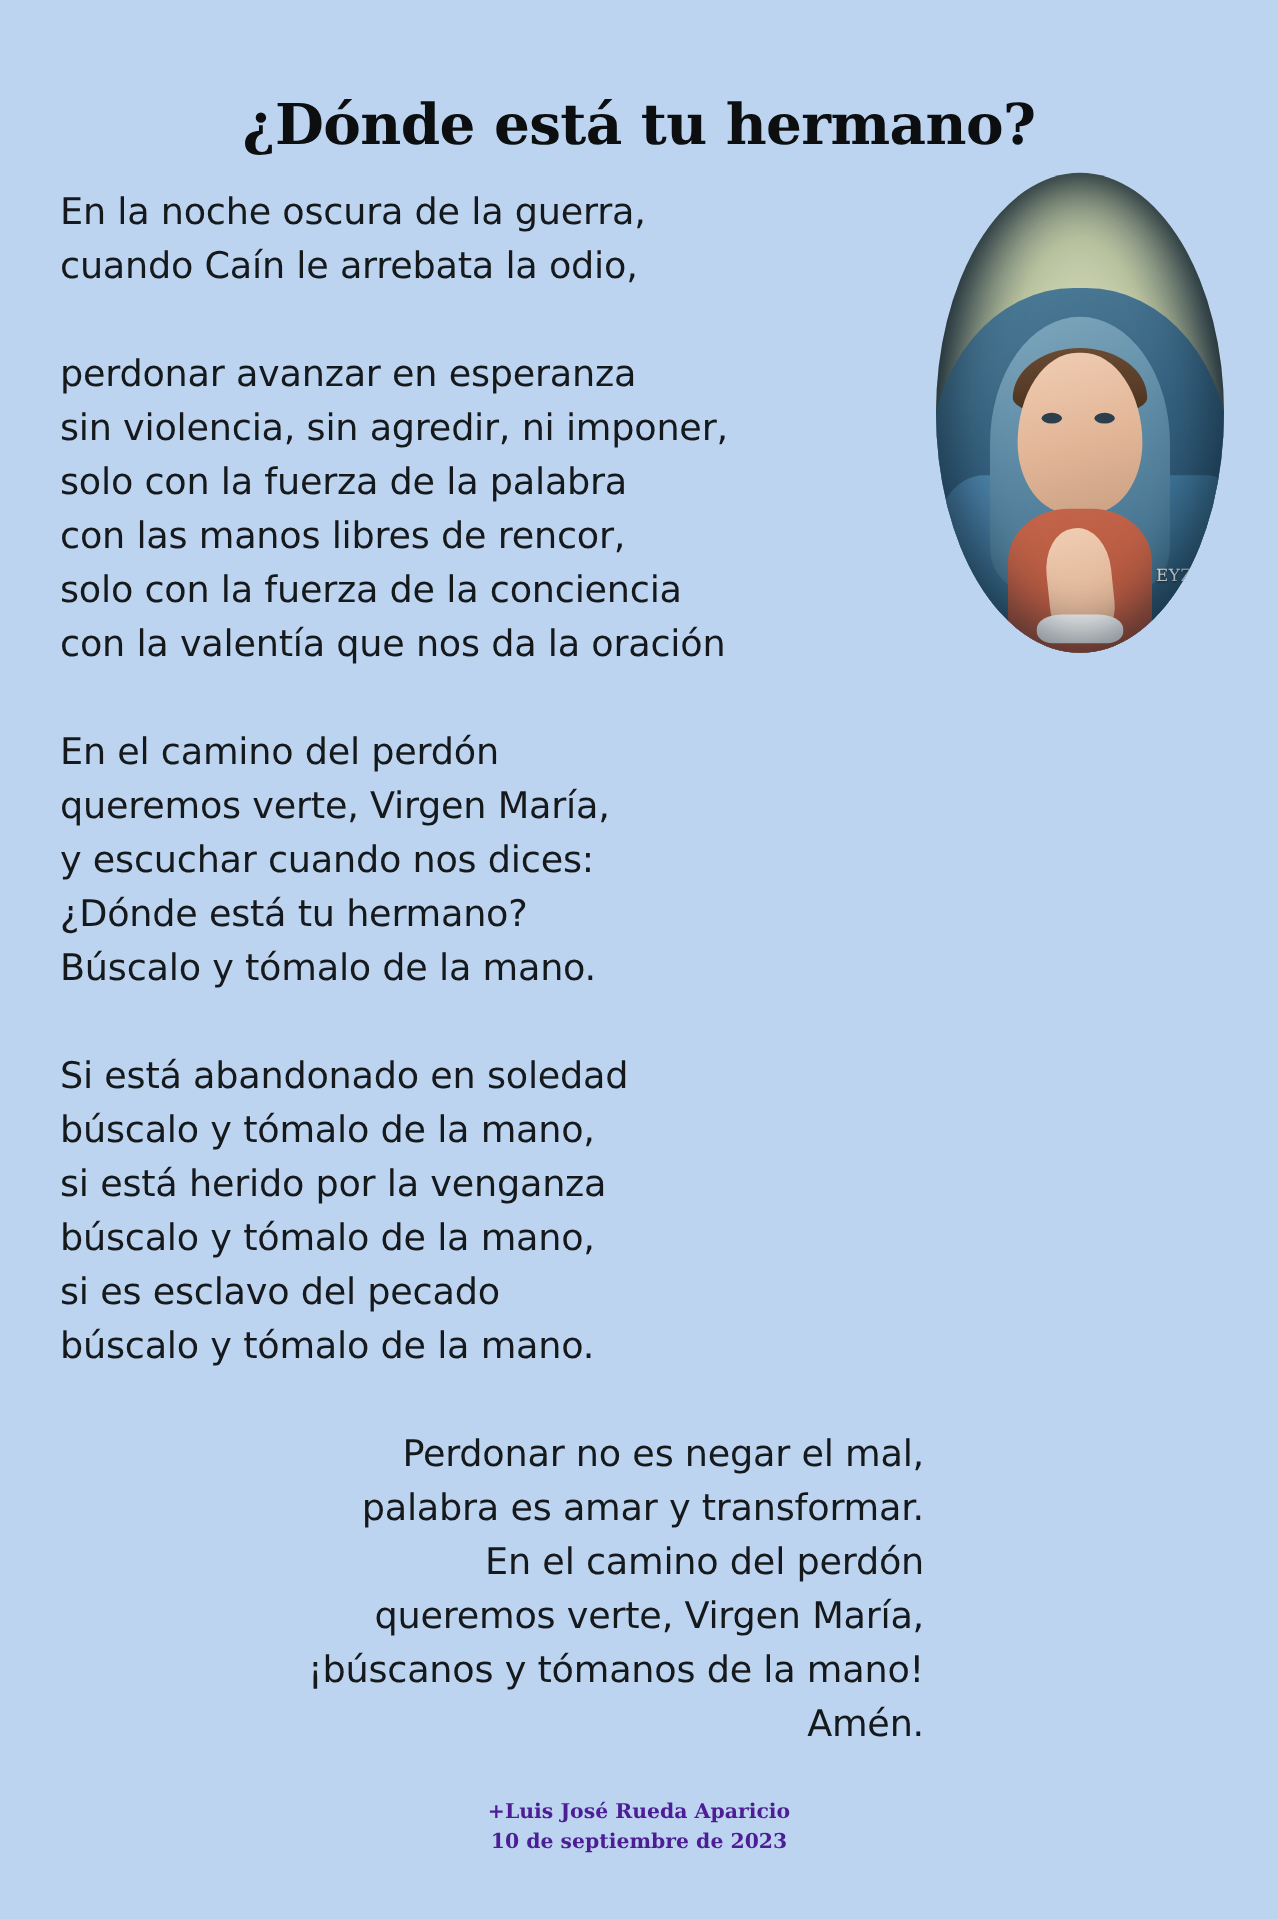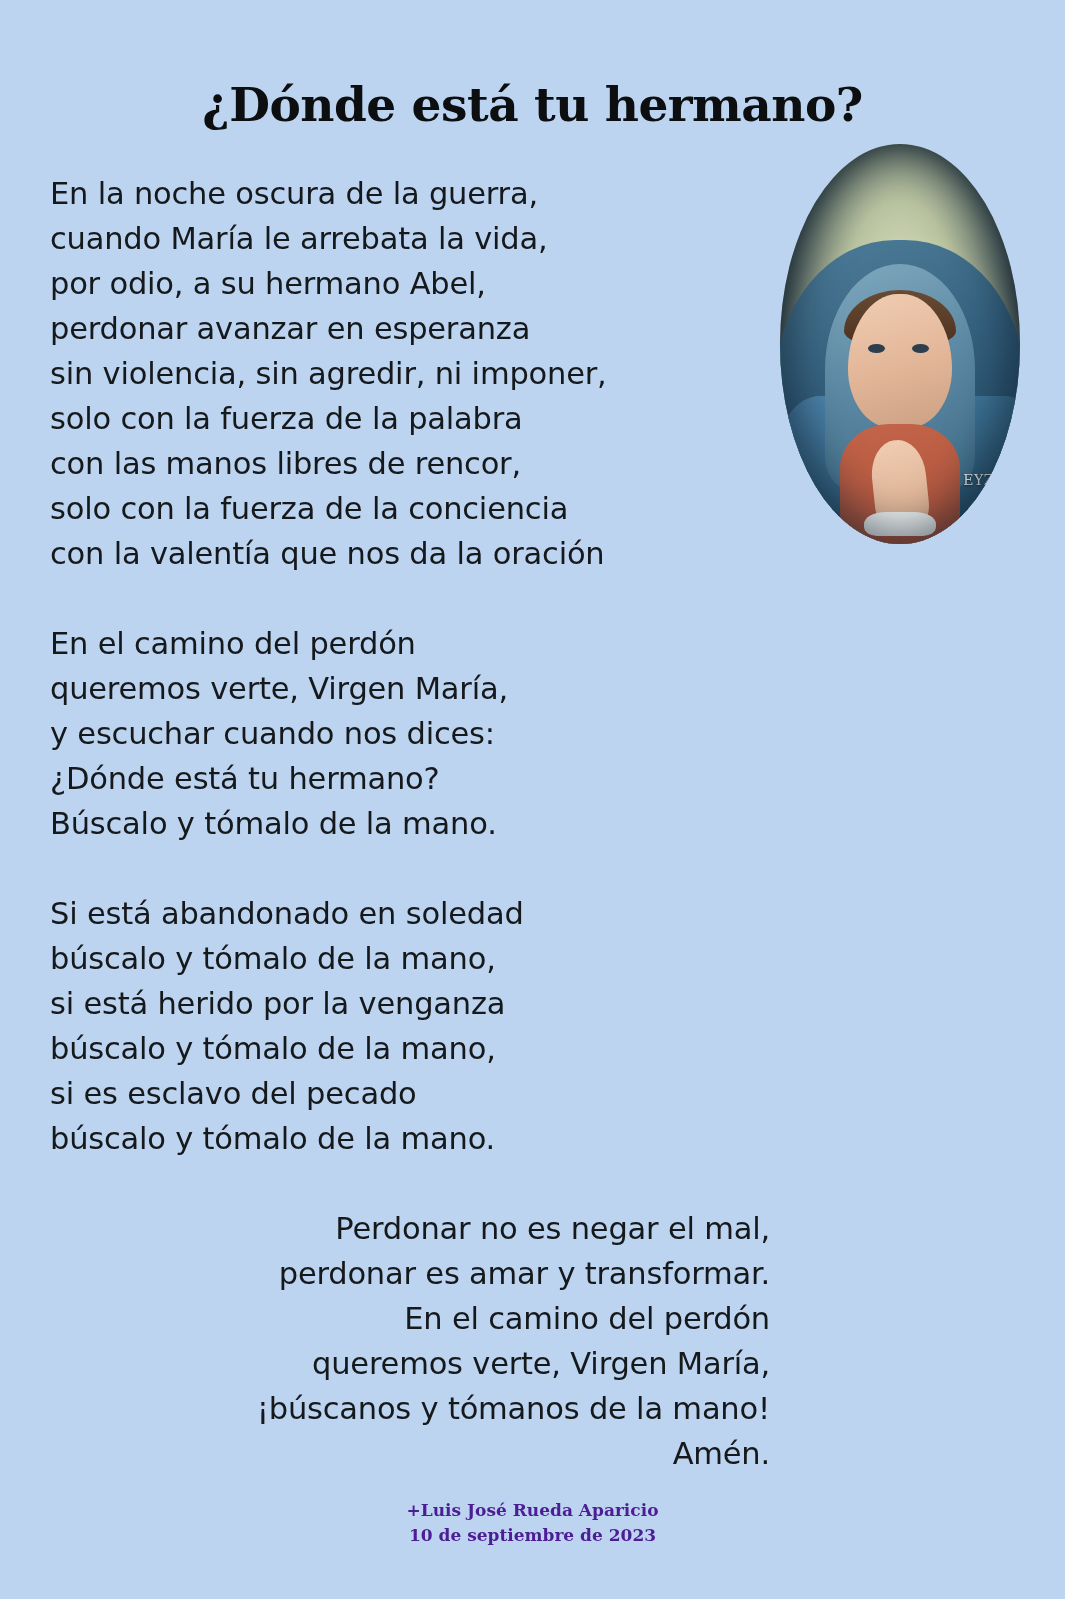--- a/index.html
+++ b/index.html
@@ -173,21 +173,21 @@
   .poem {
     position: absolute;
     top: 155px;
     left: 50px;
     width: 720px;
     font-size: 30.5px;
     line-height: 45px;
     color: #16191c;
     letter-spacing: -0.2px;
   }
-  .stanza { margin: 16px 0 45px 0; }
+  .stanza { margin: 0 0 45px 0; }
   .stanza:last-child { margin-bottom: 0; text-align: right; }
   .line { white-space: pre; }
 
   .colophon {
     position: absolute;
     left: 0;
     top: 1498px;
     width: 1065px;
     text-align: center;
     font-family: "DejaVu Serif", serif;
@@ -217,22 +217,22 @@
     <div class="robe"></div>
     <div class="hands"></div>
     <div class="cuff"></div>
     <div class="signature">EYZ</div>
     <div class="vignette"></div>
   </div>
 
   <div class="poem">
     <p class="stanza">
       <span class="line">En la noche oscura de la guerra,</span><br>
-      <span class="line">cuando María le arrebata la vida,</span><br>
-      <span class="line">por odio, a su hermano Abel,</span><br>
+      <span class="line">cuando Caín le arrebata la odio,</span><br>
+      <br>
       <span class="line">perdonar avanzar en esperanza</span><br>
       <span class="line">sin violencia, sin agredir, ni imponer,</span><br>
       <span class="line">solo con la fuerza de la palabra</span><br>
       <span class="line">con las manos libres de rencor,</span><br>
       <span class="line">solo con la fuerza de la conciencia</span><br>
       <span class="line">con la valentía que nos da la oración</span>
     </p>
     <p class="stanza">
       <span class="line">En el camino del perdón</span><br>
       <span class="line">queremos verte, Virgen María,</span><br>
@@ -243,21 +243,21 @@
     <p class="stanza">
       <span class="line">Si está abandonado en soledad</span><br>
       <span class="line">búscalo y tómalo de la mano,</span><br>
       <span class="line">si está herido por la venganza</span><br>
       <span class="line">búscalo y tómalo de la mano,</span><br>
       <span class="line">si es esclavo del pecado</span><br>
       <span class="line">búscalo y tómalo de la mano.</span>
     </p>
     <p class="stanza">
       <span class="line">Perdonar no es negar el mal,</span><br>
-      <span class="line">perdonar es amar y transformar.</span><br>
+      <span class="line">palabra es amar y transformar.</span><br>
       <span class="line">En el camino del perdón</span><br>
       <span class="line">queremos verte, Virgen María,</span><br>
       <span class="line">¡búscanos y tómanos de la mano!</span><br>
       <span class="line">Amén.</span>
     </p>
   </div>
 
   <div class="colophon">
     <div>+Luis José Rueda Aparicio</div>
     <div>10 de septiembre de 2023</div>

